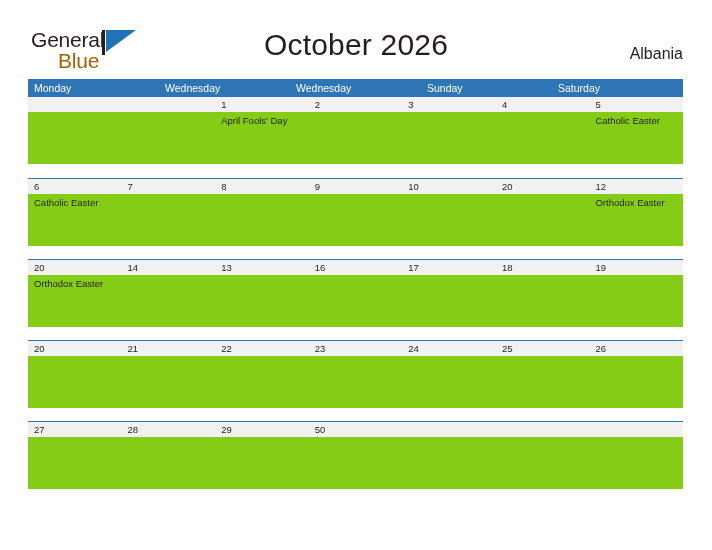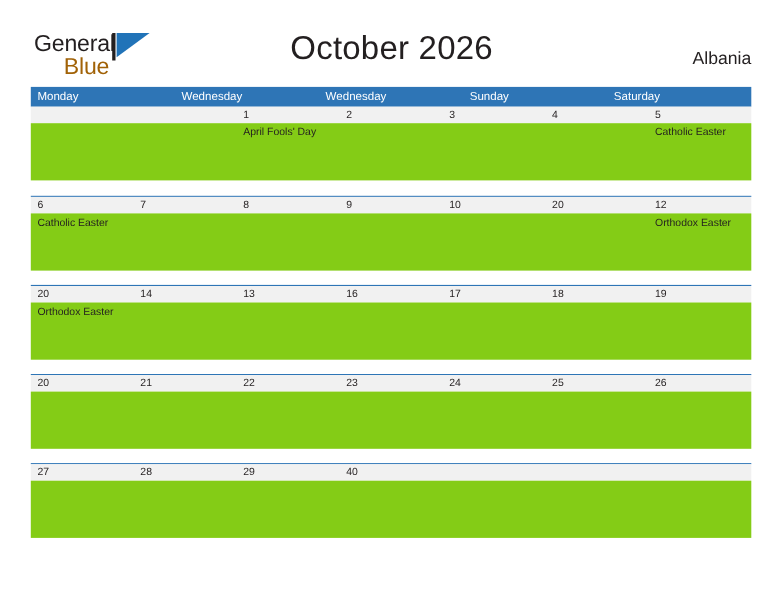--- a/index.html
+++ b/index.html
@@ -340,21 +340,21 @@
             <div class="event"></div>
           </div>
       </div>
     </div>
 
     <div class="week">
       <div class="week-numbers">
         <div class="daynum">27</div>
         <div class="daynum">28</div>
         <div class="daynum">29</div>
-        <div class="daynum">40</div>
+        <div class="daynum">50</div>
         <div class="daynum"></div>
         <div class="daynum"></div>
         <div class="daynum"></div>
       </div>
       <div class="week-events">
         <div class="dayevents">
             <div class="event"></div>
           </div>
         <div class="dayevents">
             <div class="event"></div>

